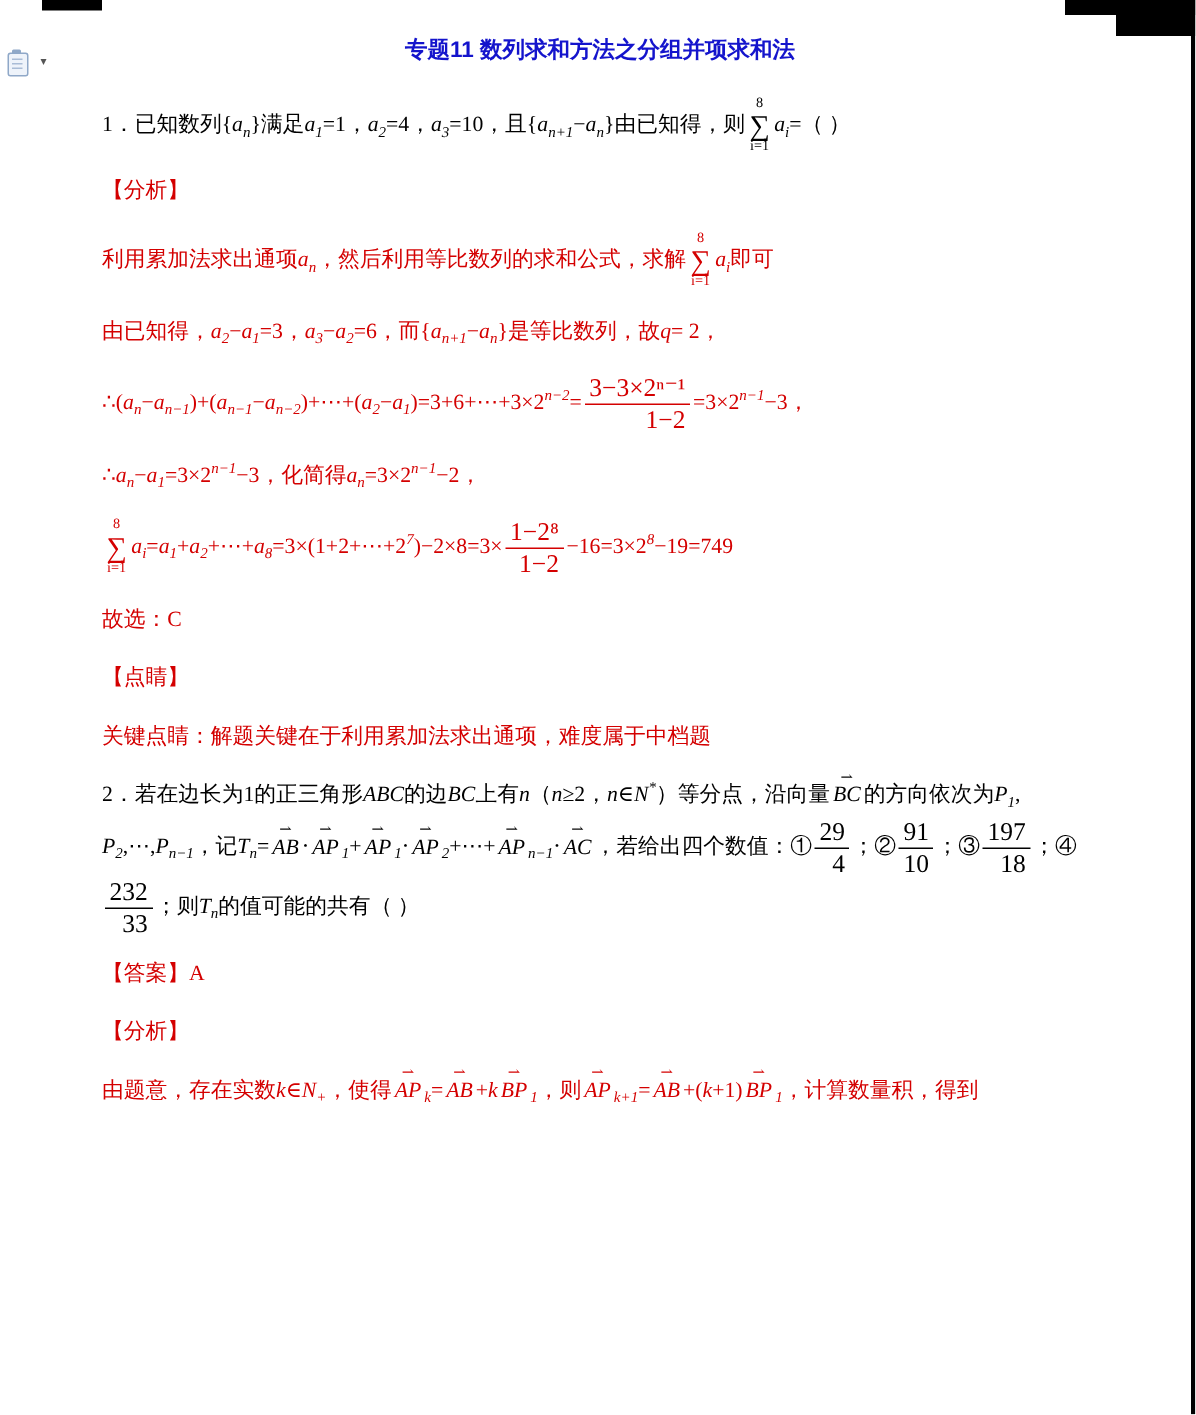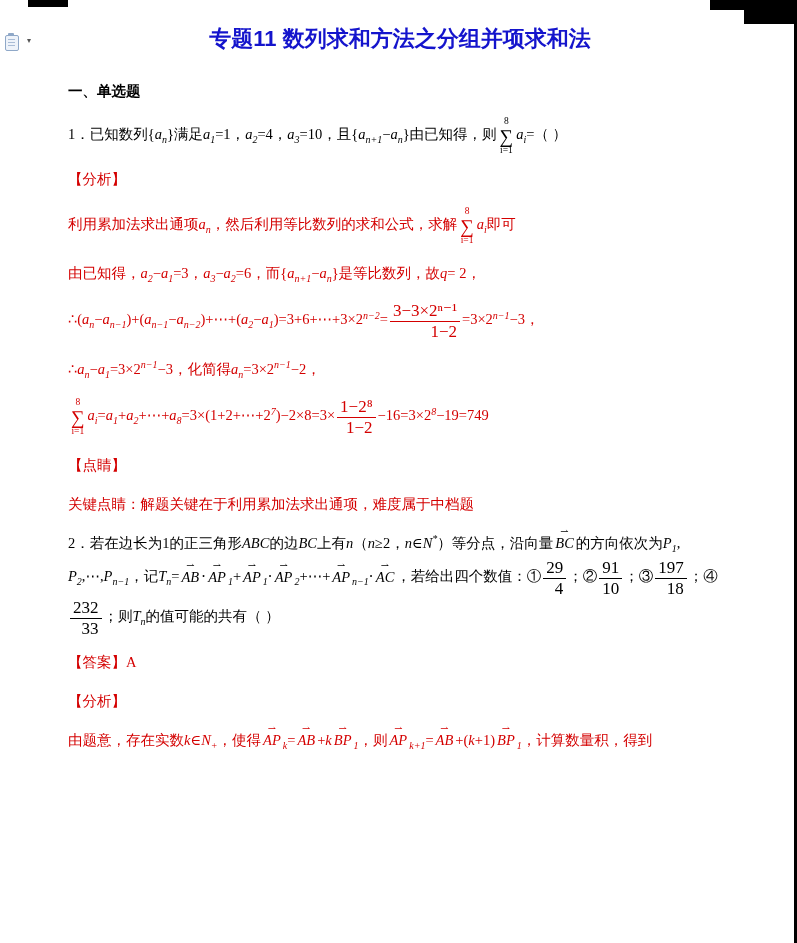--- a/index.html
+++ b/index.html
@@ -28,21 +28,21 @@
   .clip{position:absolute;left:0;top:1px;width:12px;height:14px;border:1px solid #8fa8c8;background:#eef3fa;border-radius:2px;}
   .clip::before{content:"";position:absolute;left:2px;top:-3px;width:6px;height:3px;background:#8fa8c8;border-radius:1px;}
   .clip::after{content:"";position:absolute;left:2px;top:3px;width:7px;height:1px;background:#a9bcd6;box-shadow:0 3px 0 #a9bcd6,0 6px 0 #a9bcd6;}
   .caret{position:absolute;right:2px;top:2px;font-size:8px;color:#555;font-family:"DejaVu Sans",sans-serif;}
   
   .content{position:absolute;left:68px;top:24px;width:664px;}
   .title{
     text-align:center;
     color:var(--blue);
     font-weight:bold;
-    font-size:22px;
+    font-size:15px;
     font-family:"Liberation Sans","DejaVu Sans",sans-serif;
     margin:0 0 22px 0;
   }
   .line{margin:0 0 9px 0;line-height:30px;}
   .line.h{font-weight:bold;font-family:"Liberation Sans","DejaVu Sans",sans-serif;margin-bottom:11px;}
   .line.r{color:var(--red);}
   .line.f{margin:13px 0;}
   .it{font-style:italic;}
   sub,sup{font-size:10px;font-style:italic;line-height:0;}
   .frac{display:inline-block;text-align:right;vertical-align:middle;line-height:1.15;font-size:17px;margin:0 2px;}
@@ -66,40 +66,40 @@
   <div class="edge er"></div>
 
   <div class="paste">
     <span class="clip"></span>
     <span class="caret">▾</span>
   </div>
 
   <div class="content">
     <div class="title">专题11 数列求和方法之分组并项求和法</div>
     <div>
-        <div class="line h"><span>一、单选题</span></div>
         <div class="line"><span>1．已知数列{</span><span class="it">a</span><sub>n</sub><span>}满足</span><span class="it">a</span><sub>1</sub><span>=1，</span><span class="it">a</span><sub>2</sub><span>=4，</span><span class="it">a</span><sub>3</sub><span>=10，且{</span><span class="it">a</span><sub>n+1</sub><span>−</span><span class="it">a</span><sub>n</sub><span>}由已知得，则</span><span class="sum">
             <span class="lim">8</span>
             <span class="sig">∑</span>
             <span class="lim">i=1</span>
           </span><span class="it">a</span><sub>i</sub><span>=（      ）</span></div>
         <div class="line r"><span>【分析】</span></div>
         <div class="line r f"><span>利用累加法求出通项</span><span class="it">a</span><sub>n</sub><span>，然后利用等比数列的求和公式，求解</span><span class="sum">
             <span class="lim">8</span>
             <span class="sig">∑</span>
             <span class="lim">i=1</span>
           </span><span class="it">a</span><sub>i</sub><span>即可</span></div>
         <div class="line r"><span>由已知得，</span><span class="it">a</span><sub>2</sub><span>−</span><span class="it">a</span><sub>1</sub><span>=3，</span><span class="it">a</span><sub>3</sub><span>−</span><span class="it">a</span><sub>2</sub><span>=6，而{</span><span class="it">a</span><sub>n+1</sub><span>−</span><span class="it">a</span><sub>n</sub><span>}是等比数列，故</span><span class="it">q</span><span>= 2，</span></div>
         <div class="line r f"><span>∴(</span><span class="it">a</span><sub>n</sub><span>−</span><span class="it">a</span><sub>n−1</sub><span>)+(</span><span class="it">a</span><sub>n−1</sub><span>−</span><span class="it">a</span><sub>n−2</sub><span>)+⋯+(</span><span class="it">a</span><sub>2</sub><span>−</span><span class="it">a</span><sub>1</sub><span>)=3+6+⋯+3×2</span><sup>n−2</sup><span>=</span><span class="frac"><span class="num">3−3×2ⁿ⁻¹</span><span class="den">1−2</span></span><span>=3×2</span><sup>n−1</sup><span>−3，</span></div>
         <div class="line r"><span>∴</span><span class="it">a</span><sub>n</sub><span>−</span><span class="it">a</span><sub>1</sub><span>=3×2</span><sup>n−1</sup><span>−3，化简得</span><span class="it">a</span><sub>n</sub><span>=3×2</span><sup>n−1</sup><span>−2，</span></div>
         <div class="line r f"><span class="sum">
             <span class="lim">8</span>
             <span class="sig">∑</span>
             <span class="lim">i=1</span>
           </span><span class="it">a</span><sub>i</sub><span>=</span><span class="it">a</span><sub>1</sub><span>+</span><span class="it">a</span><sub>2</sub><span>+⋯+</span><span class="it">a</span><sub>8</sub><span>=3×(1+2+⋯+2</span><sup>7</sup><span>)−2×8=3×</span><span class="frac"><span class="num">1−2⁸</span><span class="den">1−2</span></span><span>−16=3×2</span><sup>8</sup><span>−19=749</span></div>
+        <div class="line r"><span>故选：C</span></div>
         <div class="line r"><span>【点睛】</span></div>
         <div class="line r"><span>关键点睛：解题关键在于利用累加法求出通项，难度属于中档题</span></div>
         <div class="line"><span>2．若在边长为1的正三角形</span><span class="it">ABC</span><span>的边</span><span class="it">BC</span><span>上有</span><span class="it">n</span><span>（</span><span class="it">n</span><span>≥2，</span><span class="it">n</span><span>∈</span><span class="it">N</span><sup>*</sup><span>）等分点，沿向量</span><span class="vec it">BC</span><span>的方向依次为</span><span class="it">P</span><sub>1</sub><span>, </span><span class="it">P</span><sub>2</sub><span>,⋯,</span><span class="it">P</span><sub>n−1</sub><span>，记</span><span class="it">T</span><sub>n</sub><span>=</span><span class="vec it">AB</span><span>⋅</span><span class="vec it">AP</span><sub>1</sub><span>+</span><span class="vec it">AP</span><sub>1</sub><span>⋅</span><span class="vec it">AP</span><sub>2</sub><span>+⋯+</span><span class="vec it">AP</span><sub>n−1</sub><span>⋅</span><span class="vec it">AC</span><span>，若给出四个数值：①</span><span class="frac"><span class="num">29</span><span class="den">4</span></span><span>；②</span><span class="frac"><span class="num">91</span><span class="den">10</span></span><span>；③</span><span class="frac"><span class="num">197</span><span class="den">18</span></span><span>；④</span><span class="frac"><span class="num">232</span><span class="den">33</span></span><span>；则</span><span class="it">T</span><sub>n</sub><span>的值可能的共有（      ）</span></div>
         <div class="line r"><span>【答案】A</span></div>
         <div class="line r"><span>【分析】</span></div>
         <div class="line r"><span>由题意，存在实数</span><span class="it">k</span><span>∈</span><span class="it">N</span><sub>+</sub><span>，使得</span><span class="vec it">AP</span><sub>k</sub><span>=</span><span class="vec it">AB</span><span>+</span><span class="it">k</span><span class="vec it">BP</span><sub>1</sub><span>，则</span><span class="vec it">AP</span><sub>k+1</sub><span>=</span><span class="vec it">AB</span><span>+(</span><span class="it">k</span><span>+1)</span><span class="vec it">BP</span><sub>1</sub><span>，计算数量积，得到</span></div>
       </div>
   </div>
 
 </div>

